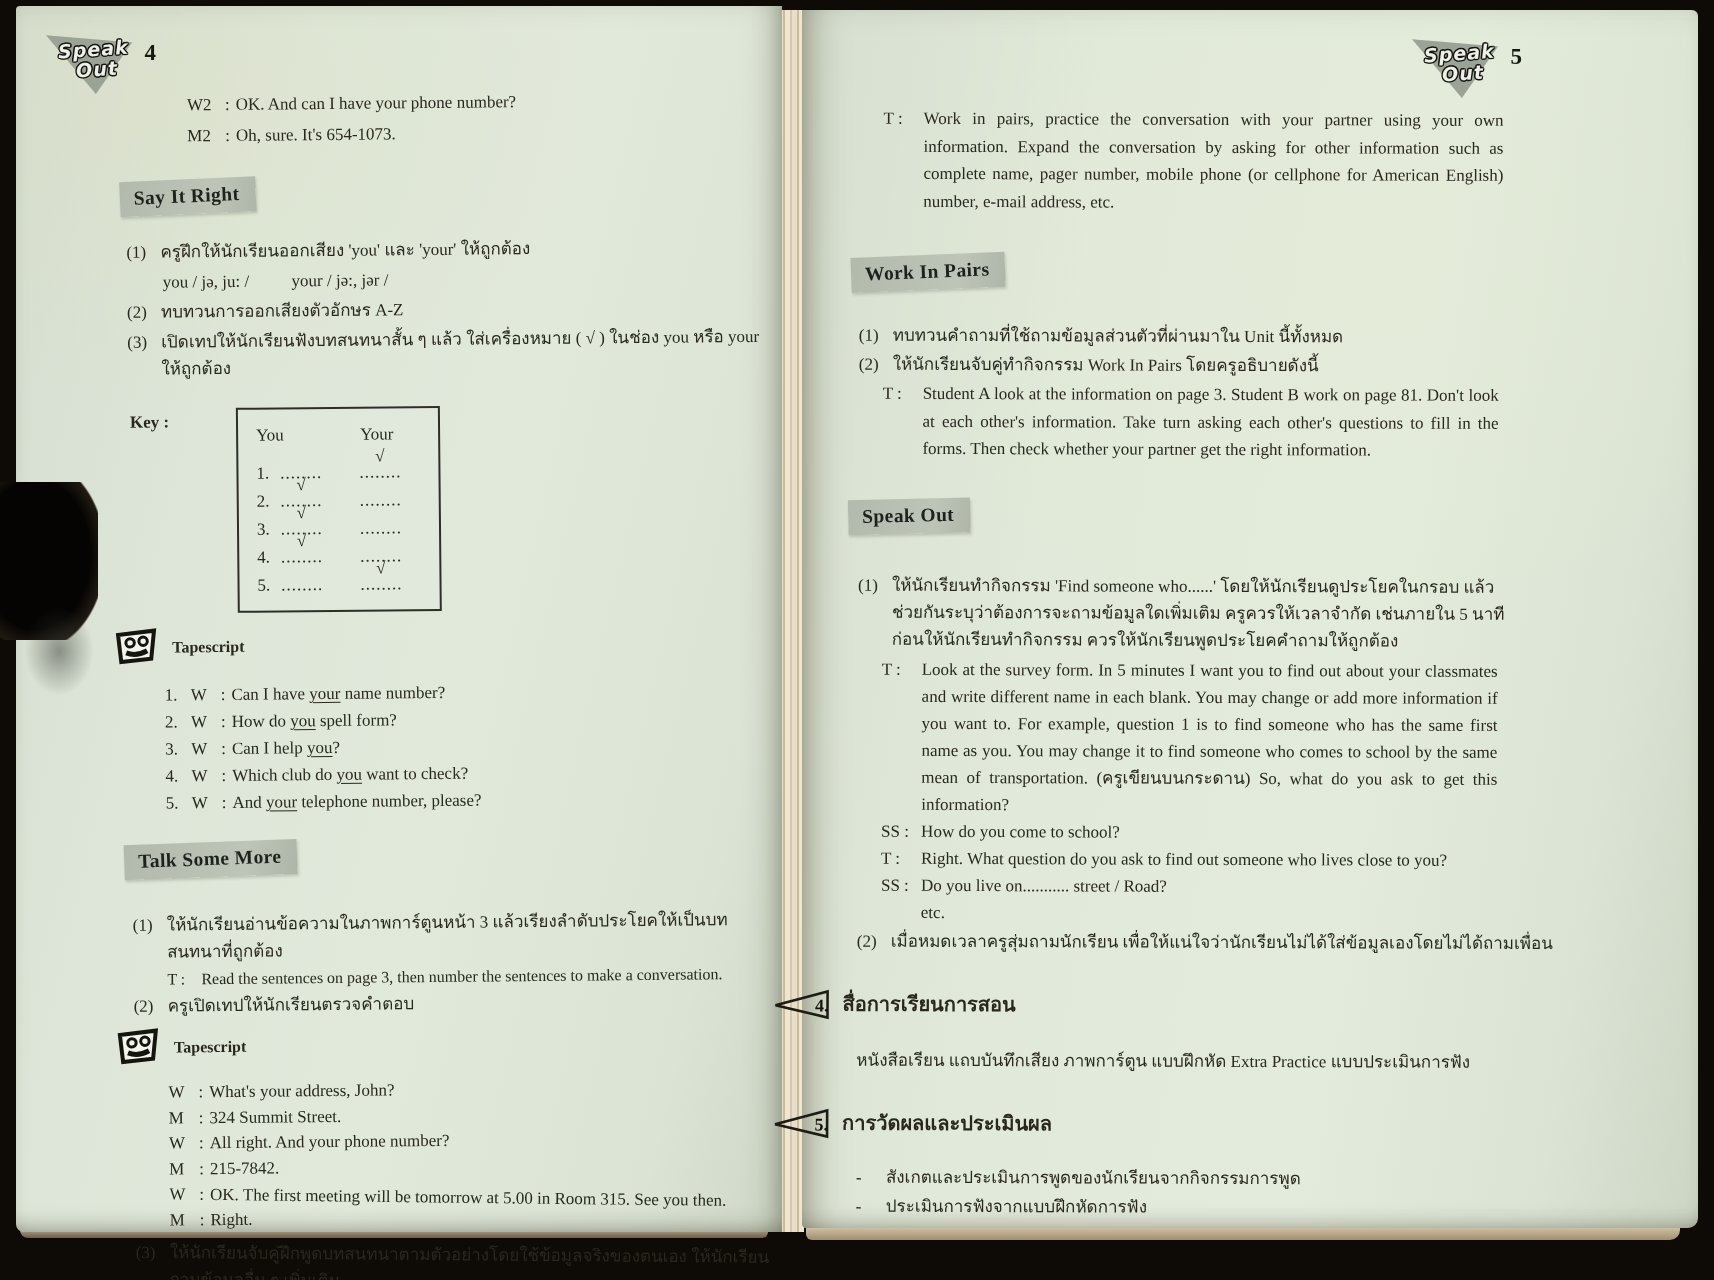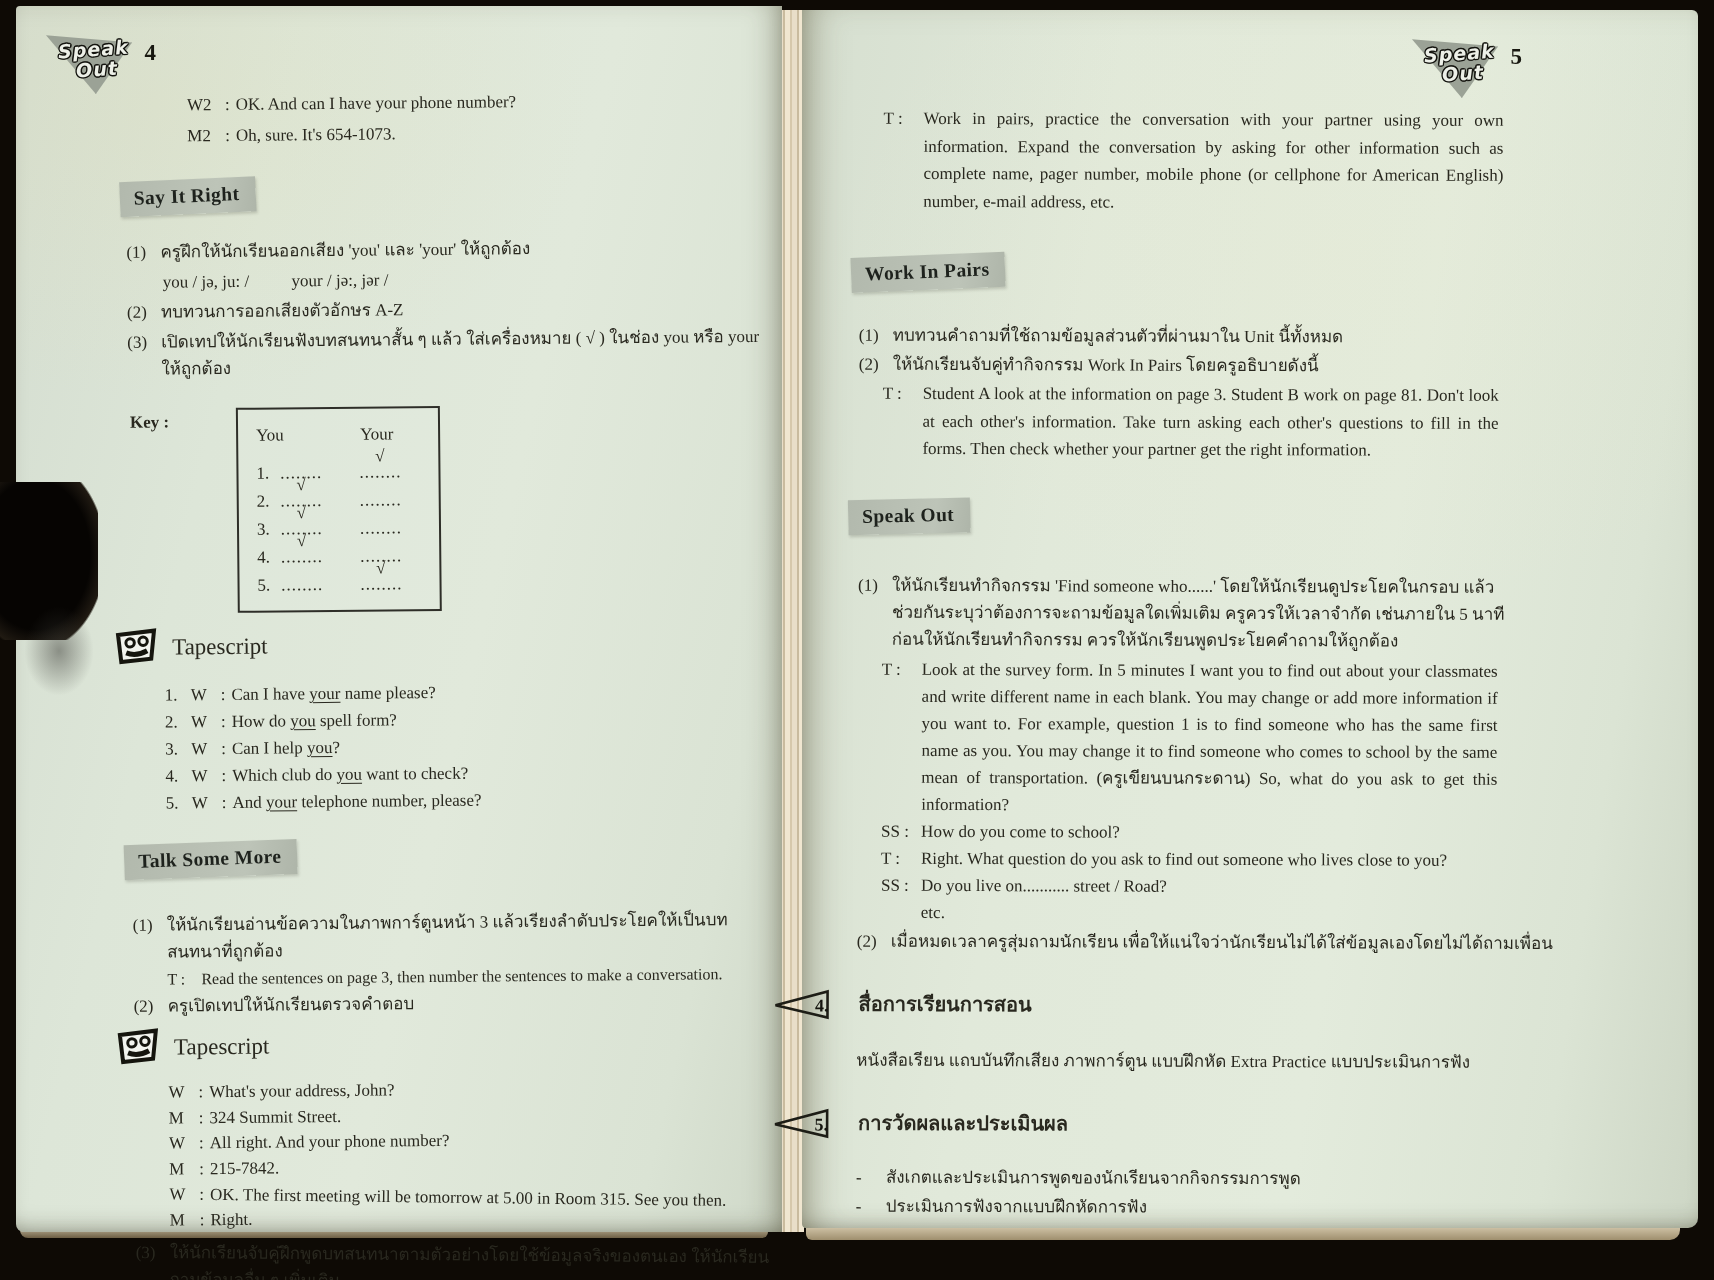--- a/index.html
+++ b/index.html
@@ -106,33 +106,33 @@
   .key-head span:first-child { width:104px; }
   .krow { display:flex; height:28px; align-items:flex-end; }
   .knum { width:24px; }
   .kcell { position:relative; width:80px; }
   .kcell2 { margin-left:0px; }
   .kcheck { position:absolute; left:16px; top:-16px; font-size:17px; }
   .kdots { letter-spacing:1px; }
 
   
   .tape-head { display:flex; align-items:center; gap:14px; }
-  .tape-title { font-weight:400; font-size:23px; }
+  .tape-title { font-weight:700; font-size:16px; }
   .cassette { width:44px; height:38px; }
 
   
   .tblock { display:flex; }
   .tlbl { width:40px; flex-shrink:0; }
   .ttext { flex:1; }
 
   .sec-head { display:flex; align-items:center; margin-left:-84px; }
   .marker { position:relative; width:58px; height:32px; flex-shrink:0; }
   .marker svg { position:absolute; inset:0; }
   .marker-num { position:absolute; right:2px; top:4px; font-weight:700; font-size:18px; color:#15150f; }
-  .sec-title { margin-left:28px; font-weight:700; font-size:20px; }
+  .sec-title { margin-left:12px; font-weight:700; font-size:20px; }
 
   .bullet { display:flex; }
   .bdash { width:30px; flex-shrink:0; }
 </style>
 </head>
 <body>
 
 <div class="scene">
 
   <div class="spine-edges"></div>
@@ -226,21 +226,21 @@
           <path d="M12 25 Q22 29 33 23" fill="none" stroke="#15150e" stroke-width="5"></path>
         </svg>
         <span class="tape-title">Tapescript</span>
       </div>
 
       <div style="margin-top:16px; margin-left:34px">
         <div class="dlg">
           <span style="width:26px">1.</span>
           <span class="spk">W</span>
           <span class="col">:</span>
-          <span><span>Can I have </span><span class="u">your</span><span> name please?</span></span>
+          <span><span>Can I have </span><span class="u">your</span><span> name number?</span></span>
         </div>
         <div class="dlg">
           <span style="width:26px">2.</span>
           <span class="spk">W</span>
           <span class="col">:</span>
           <span><span>How do </span><span class="u">you</span><span> spell form?</span></span>
         </div>
         <div class="dlg">
           <span style="width:26px">3.</span>
           <span class="spk">W</span>

